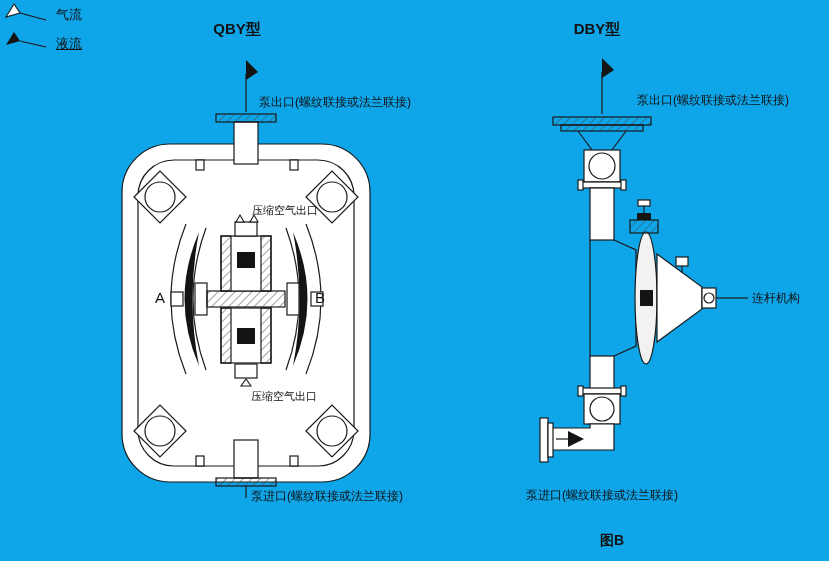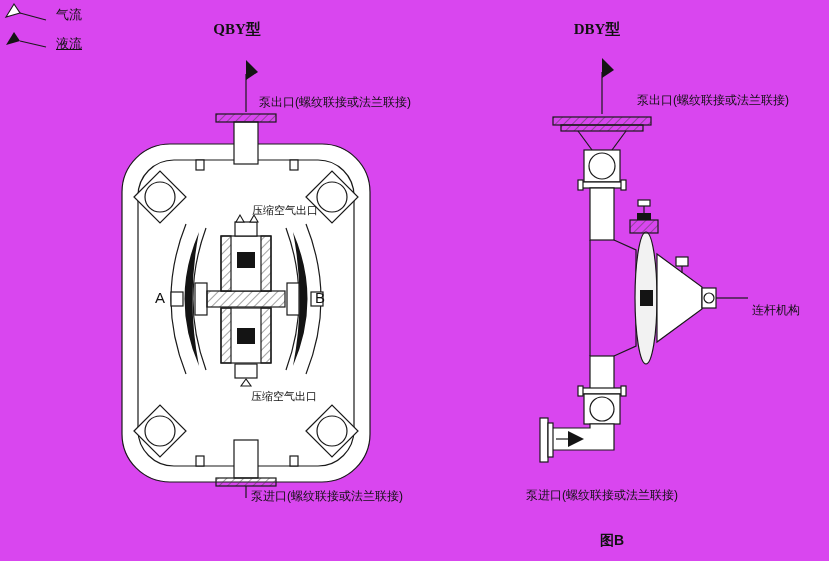--- a/index.html
+++ b/index.html
@@ -1,21 +1,21 @@
 <!DOCTYPE html>
 <html><head>
 <meta charset="utf-8">
 <style>
   html,body{margin:0;padding:0;background:#fff;}
-  .page{position:relative;width:829px;height:561px;background:#d946ef;overflow:hidden;
+  .page{position:relative;width:829px;height:561px;background:#0ea5e9;overflow:hidden;
         font-family:"Liberation Sans","DejaVu Sans",sans-serif;color:#111;}
   svg.art{position:absolute;left:0;top:0;width:829px;height:561px;}
   .label{position:absolute;white-space:nowrap;font-size:12px;color:#111;}
   .label.small{font-size:11px;margin-left:32px;}
-  .title{position:absolute;font-size:15px;font-weight:bold;transform:translateX(-50%);font-family:Liberation Serif, serif;}
+  .title{position:absolute;font-size:15px;font-weight:bold;transform:translateX(-50%);}
   .caption{position:absolute;font-size:14px;font-weight:600;transform:translateX(-50%);}
   .legend-label{position:absolute;font-size:13px;}
   .chamber-letter{position:absolute;font-size:15px;}
   
   .ln{stroke:#1a1a1a;stroke-width:1.2;fill:none;}
   .wh{fill:#ffffff;stroke:#1a1a1a;stroke-width:1.2;}
   .lt{fill:#f2f2f2;stroke:#1a1a1a;stroke-width:1.2;}
   .blk{fill:#141414;stroke:none;}
   .opn{fill:#ffffff;stroke:#1a1a1a;stroke-width:1.1;}
   .ht{fill:url(#hatch);stroke:#1a1a1a;stroke-width:1.2;}
@@ -187,21 +187,21 @@
 
   <span class="label" style="left:259px;top:94px;">泵出口(螺纹联接或法兰联接)</span>
   <span class="label" style="left:637px;top:92px;">泵出口(螺纹联接或法兰联接)</span>
 
   <span class="label small" style="left:220px;top:203px;">压缩空气出口</span>
   <span class="label small" style="left:219px;top:389px;">压缩空气出口</span>
 
   <span class="chamber-letter" style="left:155px;top:289px;">A</span>
   <span class="chamber-letter" style="left:315px;top:289px;">B</span>
 
-  <span class="label" style="left:752px;top:302px;">连杆机构</span>
+  <span class="label" style="left:752px;top:290px;">连杆机构</span>
 
   <span class="label" style="left:251px;top:488px;">泵进口(螺纹联接或法兰联接)</span>
   <span class="label" style="left:526px;top:487px;">泵进口(螺纹联接或法兰联接)</span>
 
   <div class="caption" style="left:241px;top:564px;">图A</div>
   <div class="caption" style="left:600px;top:532px;padding-left:24px;">图B</div>
 
 </div>
 
 </body></html>

